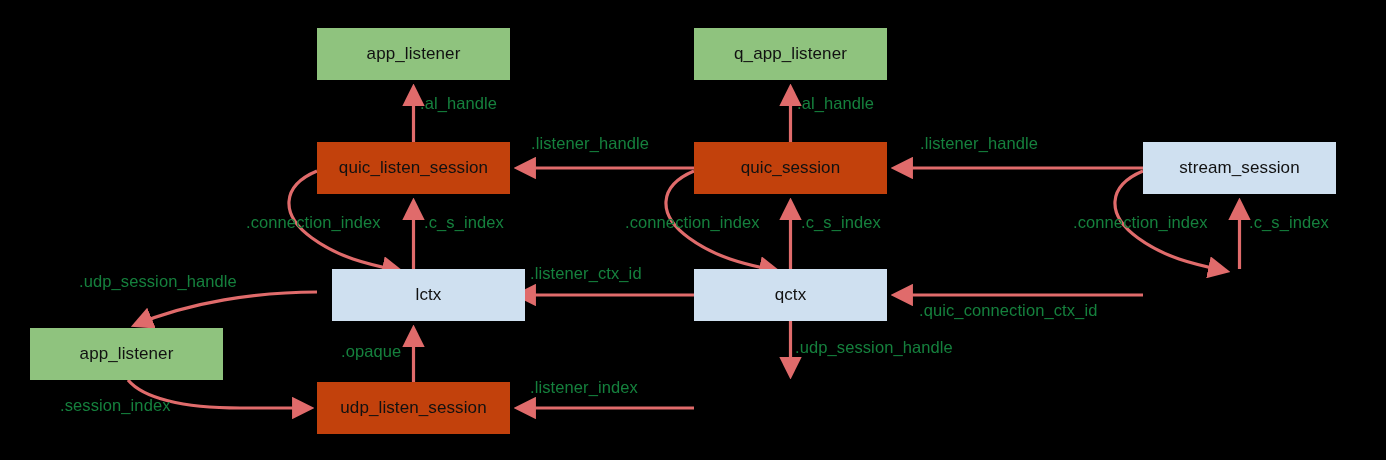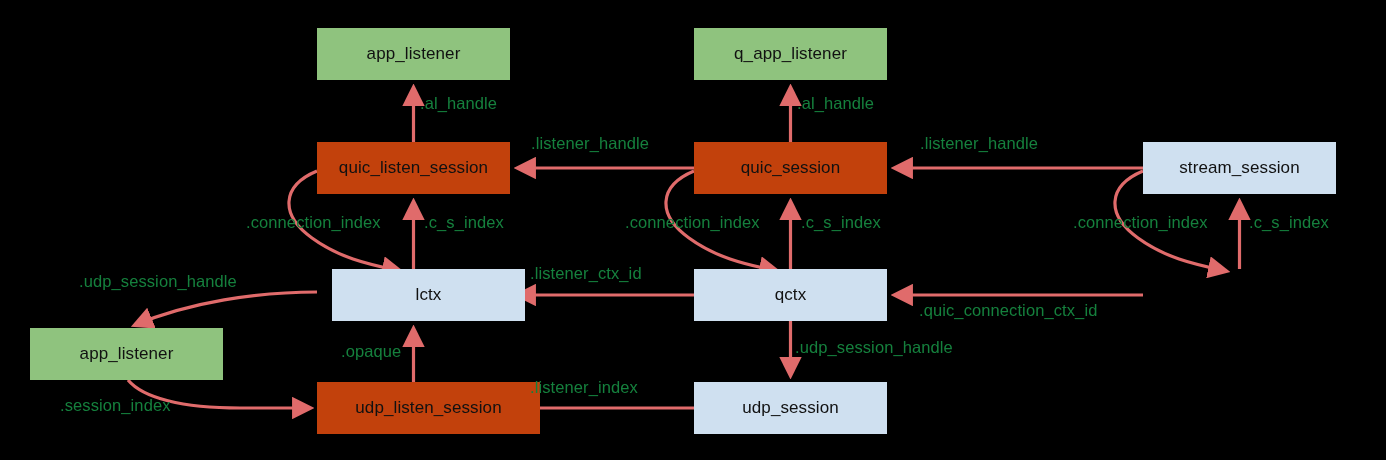--- a/index.html
+++ b/index.html
@@ -87,27 +87,24 @@
 
   <div class="node n-lblue" style="left:694px;top:269px;width:193px;height:52px;">
     <span>qctx</span>
   </div>
 
 
   <div class="node n-green" style="left:30px;top:328px;width:193px;height:52px;">
     <span>app_listener</span>
   </div>
 
-  <div class="node n-blue" style="left:317px;top:382px;width:223px;height:52px;">
+  <div class="node n-blue" style="left:317px;top:382px;width:193px;height:52px;">
     <span>udp_listen_session</span>
   </div>
 
-  <div class="node n-lblue" style="left:694px;top:382px;width:193px;height:52px;">
-    <span>udp_session</span>
-  </div>
 
   <div class="edge-label" style="left:420px;top:94px;"><span>.al_handle</span></div>
 
   <div class="edge-label" style="left:797px;top:94px;"><span>.al_handle</span></div>
 
   <div class="edge-label" style="left:531px;top:134px;"><span>.listener_handle</span></div>
 
   <div class="edge-label" style="left:920px;top:134px;"><span>.listener_handle</span></div>
 
   <div class="edge-label" style="left:246px;top:213px;"><span>.connection_index</span></div>

